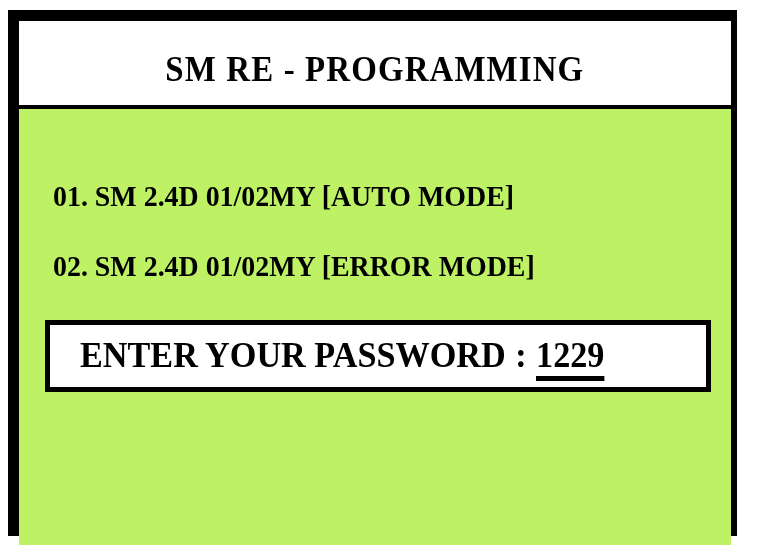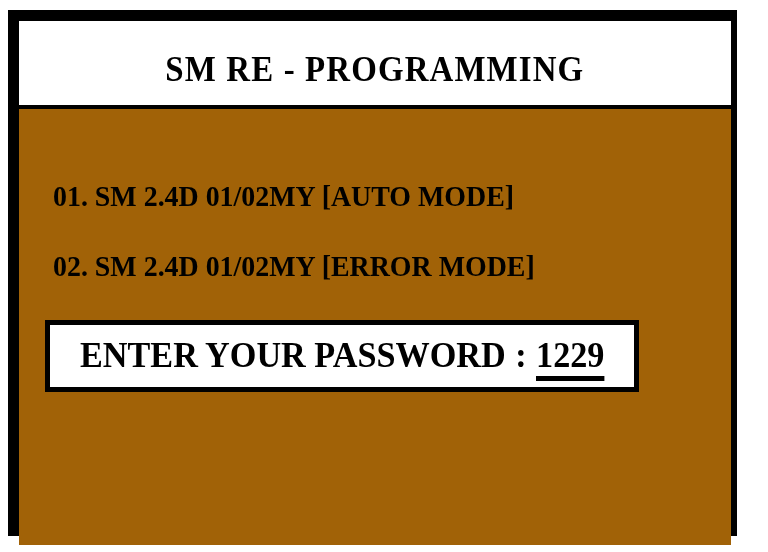--- a/index.html
+++ b/index.html
@@ -72,21 +72,21 @@
     padding-bottom: 3px;
   }
 
   
   .body-area {
     position: absolute;
     left: 0;
     top: 72px;
     right: 0;
     bottom: 0;
-    background: #a16207;
+    background: #bef264;
   }
 
   
   .menu {
     position: absolute;
     left: 34px;
     top: 72px;
     right: 20px;
   }
 
@@ -101,21 +101,21 @@
     transform-origin: left center;
   }
 
   .menu-item.first { margin-bottom: 40px; }
 
   
   .password-box {
     position: absolute;
     left: 26px;
     top: 211px;
-    width: 594px;
+    width: 666px;
     height: 72px;
     box-sizing: border-box;
     border: 5px solid #000000;
     background: #ffffff;
     display: flex;
     align-items: center;
   }
 
   .password-label {
     font-family: "Liberation Serif", "DejaVu Serif", serif;

